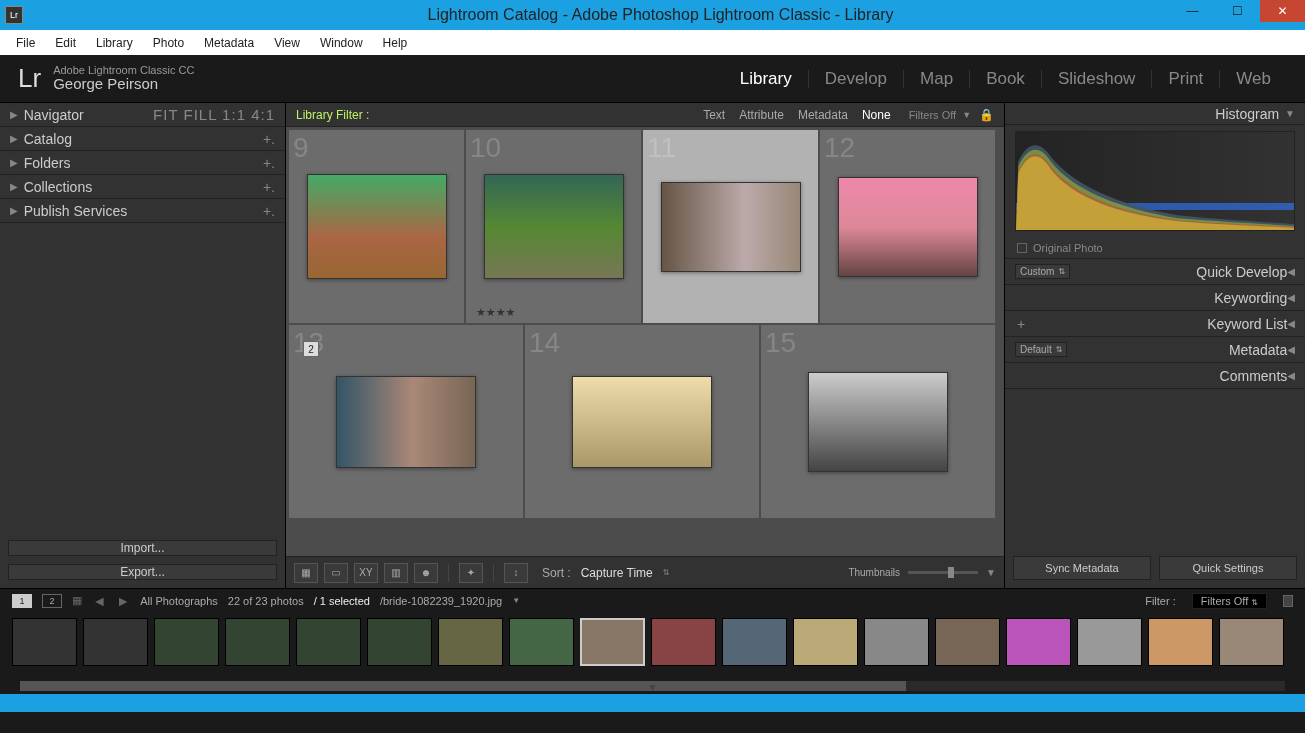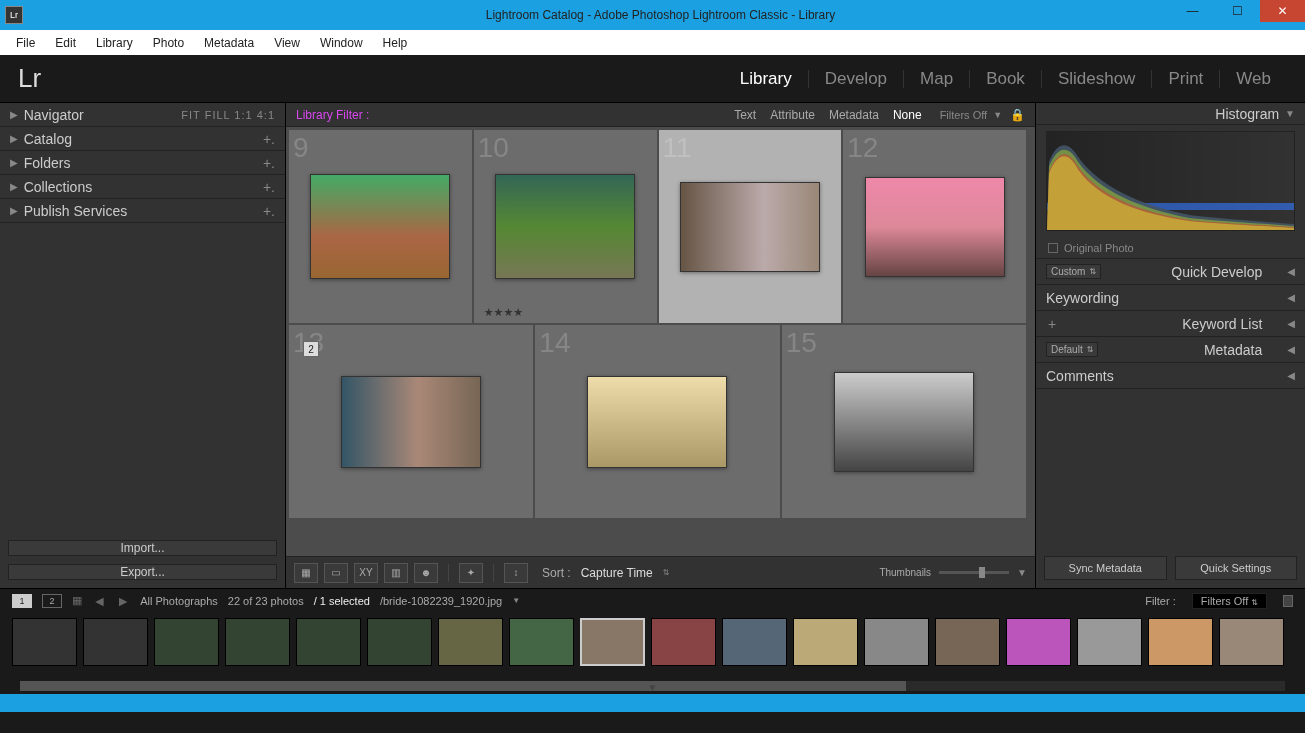--- a/index.html
+++ b/index.html
@@ -1,21 +1,21 @@
 <!DOCTYPE html>
 <html><head>
 <meta charset="utf-8">
 <style>
 * { margin: 0; padding: 0; box-sizing: border-box; font-family: "Segoe UI", Tahoma, sans-serif; }
 body { background: #1a1a1a; width: 1305px; height: 733px; overflow: hidden; color: #bbb; font-size: 12px; }
 
 
 .titlebar { height: 30px; background: #1ba1e2; display: flex; align-items: center; position: relative; }
 .titlebar .lr-badge { width: 18px; height: 18px; background: #333; color: #fff; font-size: 9px; display: flex; align-items: center; justify-content: center; margin-left: 5px; border: 1px solid #888; }
-.titlebar .title { position: absolute; left: 16px; right: 0; text-align: center; color: #222; font-size: 12px; }
+.titlebar .title { position: absolute; left: 16px; right: 0; text-align: center; color: #222; font-size: 16px; }
 .titlebar .win-controls { position: absolute; right: 0; top: 0; display: flex; height: 22px; }
 .titlebar .win-controls div { width: 45px; display: flex; align-items: center; justify-content: center; color: #222; }
 .titlebar .win-controls .close { background: #c74632; color: #fff; }
 
 
 .menubar { height: 25px; background: #fff; display: flex; align-items: center; padding: 0 6px; color: #222; font-size: 12px; }
 .menubar span { padding: 0 10px; cursor: default; }
 
 
 .app-header { height: 48px; background: #1a1a1a; display: flex; align-items: center; padding: 0 18px; border-bottom: 1px solid #000; }
@@ -28,28 +28,28 @@
 .app-header .modules .sep { width: 1px; height: 18px; background: #333; padding: 0; }
 
 
 .main { display: flex; height: 485px; background: #333; }
 
 
 .left-panel { width: 286px; background: #323232; flex-shrink: 0; display: flex; flex-direction: column; border-right: 1px solid #000; }
 .nav-row { height: 24px; display: flex; align-items: center; padding: 0 10px; border-bottom: 1px solid #222; color: #ccc; font-size: 14px; }
 .nav-row .tri { margin-right: 6px; font-size: 10px; color: #888; }
 .nav-row .plus { margin-left: auto; color: #888; font-size: 14px; }
-.nav-row .fit { margin-left: auto; font-size: 11px; color: #888; letter-spacing: 1px; }
+.nav-row .fit { margin-left: auto; font-size: 15px; color: #888; letter-spacing: 1px; }
 .lp-footer { margin-top: auto; padding: 8px; display: flex; gap: 8px; flex-direction: column; }
 .lp-footer button { flex: 1; height: 24px; background: #3a3a3a; border: 1px solid #222; color: #ccc; font-size: 12px; }
 
 
 .center { flex: 1; display: flex; flex-direction: column; background: #4c4c4c; position: relative; }
 .filter-bar { height: 24px; background: #323232; display: flex; align-items: center; padding: 0 10px; font-size: 12px; color: #aaa; border-bottom: 1px solid #222; }
-.filter-bar .lbl { color: #d946ef; }
+.filter-bar .lbl { color: #bef264; }
 .filter-bar .opts { margin-left: auto; display: flex; gap: 14px; margin-right: 18px; }
 .filter-bar .opts span.active { color: #fff; }
 .filter-bar .filters-off { font-size: 11px; color: #888; margin-right: 6px; }
 .filter-bar .lock { font-size: 12px; color: #888; }
 
 .grid-area { flex: 1; overflow: hidden; position: relative; padding: 2px 8px 2px 2px; }
 .grid-row { display: flex; height: 195px; }
 .cell { flex: 1; background: #6c6c6c; border: 1px solid #4c4c4c; position: relative; display: flex; align-items: center; justify-content: center; padding: 8px; }
 .cell.selected { background: #b2b2b2; }
 .cell .num { position: absolute; top: 2px; left: 4px; font-size: 28px; color: rgba(255,255,255,.18); font-weight: 300; }
@@ -69,27 +69,27 @@
 .ph-girl16 { width: 84px;  height: 128px; background: linear-gradient(#432, #b97 50%, #654); }
 
 .toolbar { height: 32px; background: #323232; display: flex; align-items: center; padding: 0 8px; gap: 6px; border-top: 1px solid #222; font-size: 12px; color: #aaa; }
 .toolbar .tb-ic { width: 24px; height: 20px; border: 1px solid #555; background: #3a3a3a; display: flex; align-items: center; justify-content: center; font-size: 10px; }
 .toolbar .sort-lbl { margin-left: 8px; }
 .toolbar .thumbslider { margin-left: auto; display: flex; align-items: center; gap: 8px; font-size: 10px; }
 .toolbar .thumbslider .track { width: 70px; height: 3px; background: #555; position: relative; }
 .toolbar .thumbslider .track::after { content: ""; position: absolute; left: 40px; top: -4px; width: 6px; height: 11px; background: #888; }
 
 
-.right-panel { width: 270px; background: #323232; flex-shrink: 0; border-left: 1px solid #000; display: flex; flex-direction: column; }
+.right-panel { width: 301px; background: #323232; flex-shrink: 0; border-left: 1px solid #000; display: flex; flex-direction: column; }
 .rp-head { height: 22px; display: flex; align-items: center; padding: 0 10px; justify-content: flex-end; gap: 6px; font-size: 14px; color: #ccc; border-bottom: 1px solid #222; }
 .rp-head .tri { font-size: 10px; color: #888; }
 .histogram { height: 100px; margin: 6px 10px; border: 1px solid #222; background: linear-gradient(to top, transparent 0%, transparent 20%, rgba(50,120,255,.6) 20%, rgba(50,120,255,.6) 28%, transparent 28%), linear-gradient(to right, rgba(0,0,0,.3), transparent); position: relative; overflow: hidden; }
 .histogram svg { width: 100%; height: 100%; }
 .orig-row { height: 22px; display: flex; align-items: center; padding: 0 12px; color: #888; font-size: 11px; border-bottom: 1px solid #222; gap: 6px; }
-.rp-row { height: 26px; display: flex; align-items: center; justify-content: space-between; padding: 0 10px; gap: 25px; font-size: 14px; color: #ccc; border-bottom: 1px solid #222; } 
+.rp-row { height: 26px; display: flex; align-items: center; justify-content: flex-end; padding: 0 10px; gap: 0; font-size: 14px; color: #ccc; border-bottom: 1px solid #222; } 
 .rp-row .dropdown { background: #3a3a3a; border: 1px solid #222; padding: 1px 4px; font-size: 10px; color: #aaa; margin-right: auto; display: flex; align-items: center; gap: 4px; }
 .rp-row .plus { margin-right: auto; color: #888; font-size: 14px; padding: 0 2px; }
 .rp-row .tri { font-size: 10px; color: #888; }
 .rp-footer { margin-top: auto; padding: 8px; display: flex; gap: 8px; align-items: center; }
 .rp-footer button { flex: 1; height: 24px; background: #3a3a3a; border: 1px solid #222; color: #ccc; font-size: 11px; }
 
 
 .info-bar { height: 24px; background: #1a1a1a; display: flex; align-items: center; padding: 0 12px; gap: 10px; color: #aaa; font-size: 11px; border-top: 1px solid #000; }
 .info-bar .pg { width: 20px; height: 14px; border: 1px solid #666; display: flex; align-items: center; justify-content: center; font-size: 9px; }
 .info-bar .pg.active { background: #ccc; color: #222; border-color: #ccc; }
@@ -127,20 +127,24 @@
     <span>Library</span>
     <span>Photo</span>
     <span>Metadata</span>
     <span>View</span>
     <span>Window</span>
     <span>Help</span>
   </div>
 
 <div class="app-header">
   <div class="logo">Lr</div>
+  <div class="sub">
+    <div>Adobe Lightroom Classic CC</div>
+    <div class="name">George Peirson</div>
+  </div>
   <div class="modules" id="modules">
       <span class="active">Library</span>
       <span class="sep"></span>
       <span>Develop</span>
       <span class="sep"></span>
       <span>Map</span>
       <span class="sep"></span>
       <span>Book</span>
       <span class="sep"></span>
       <span>Slideshow</span>

